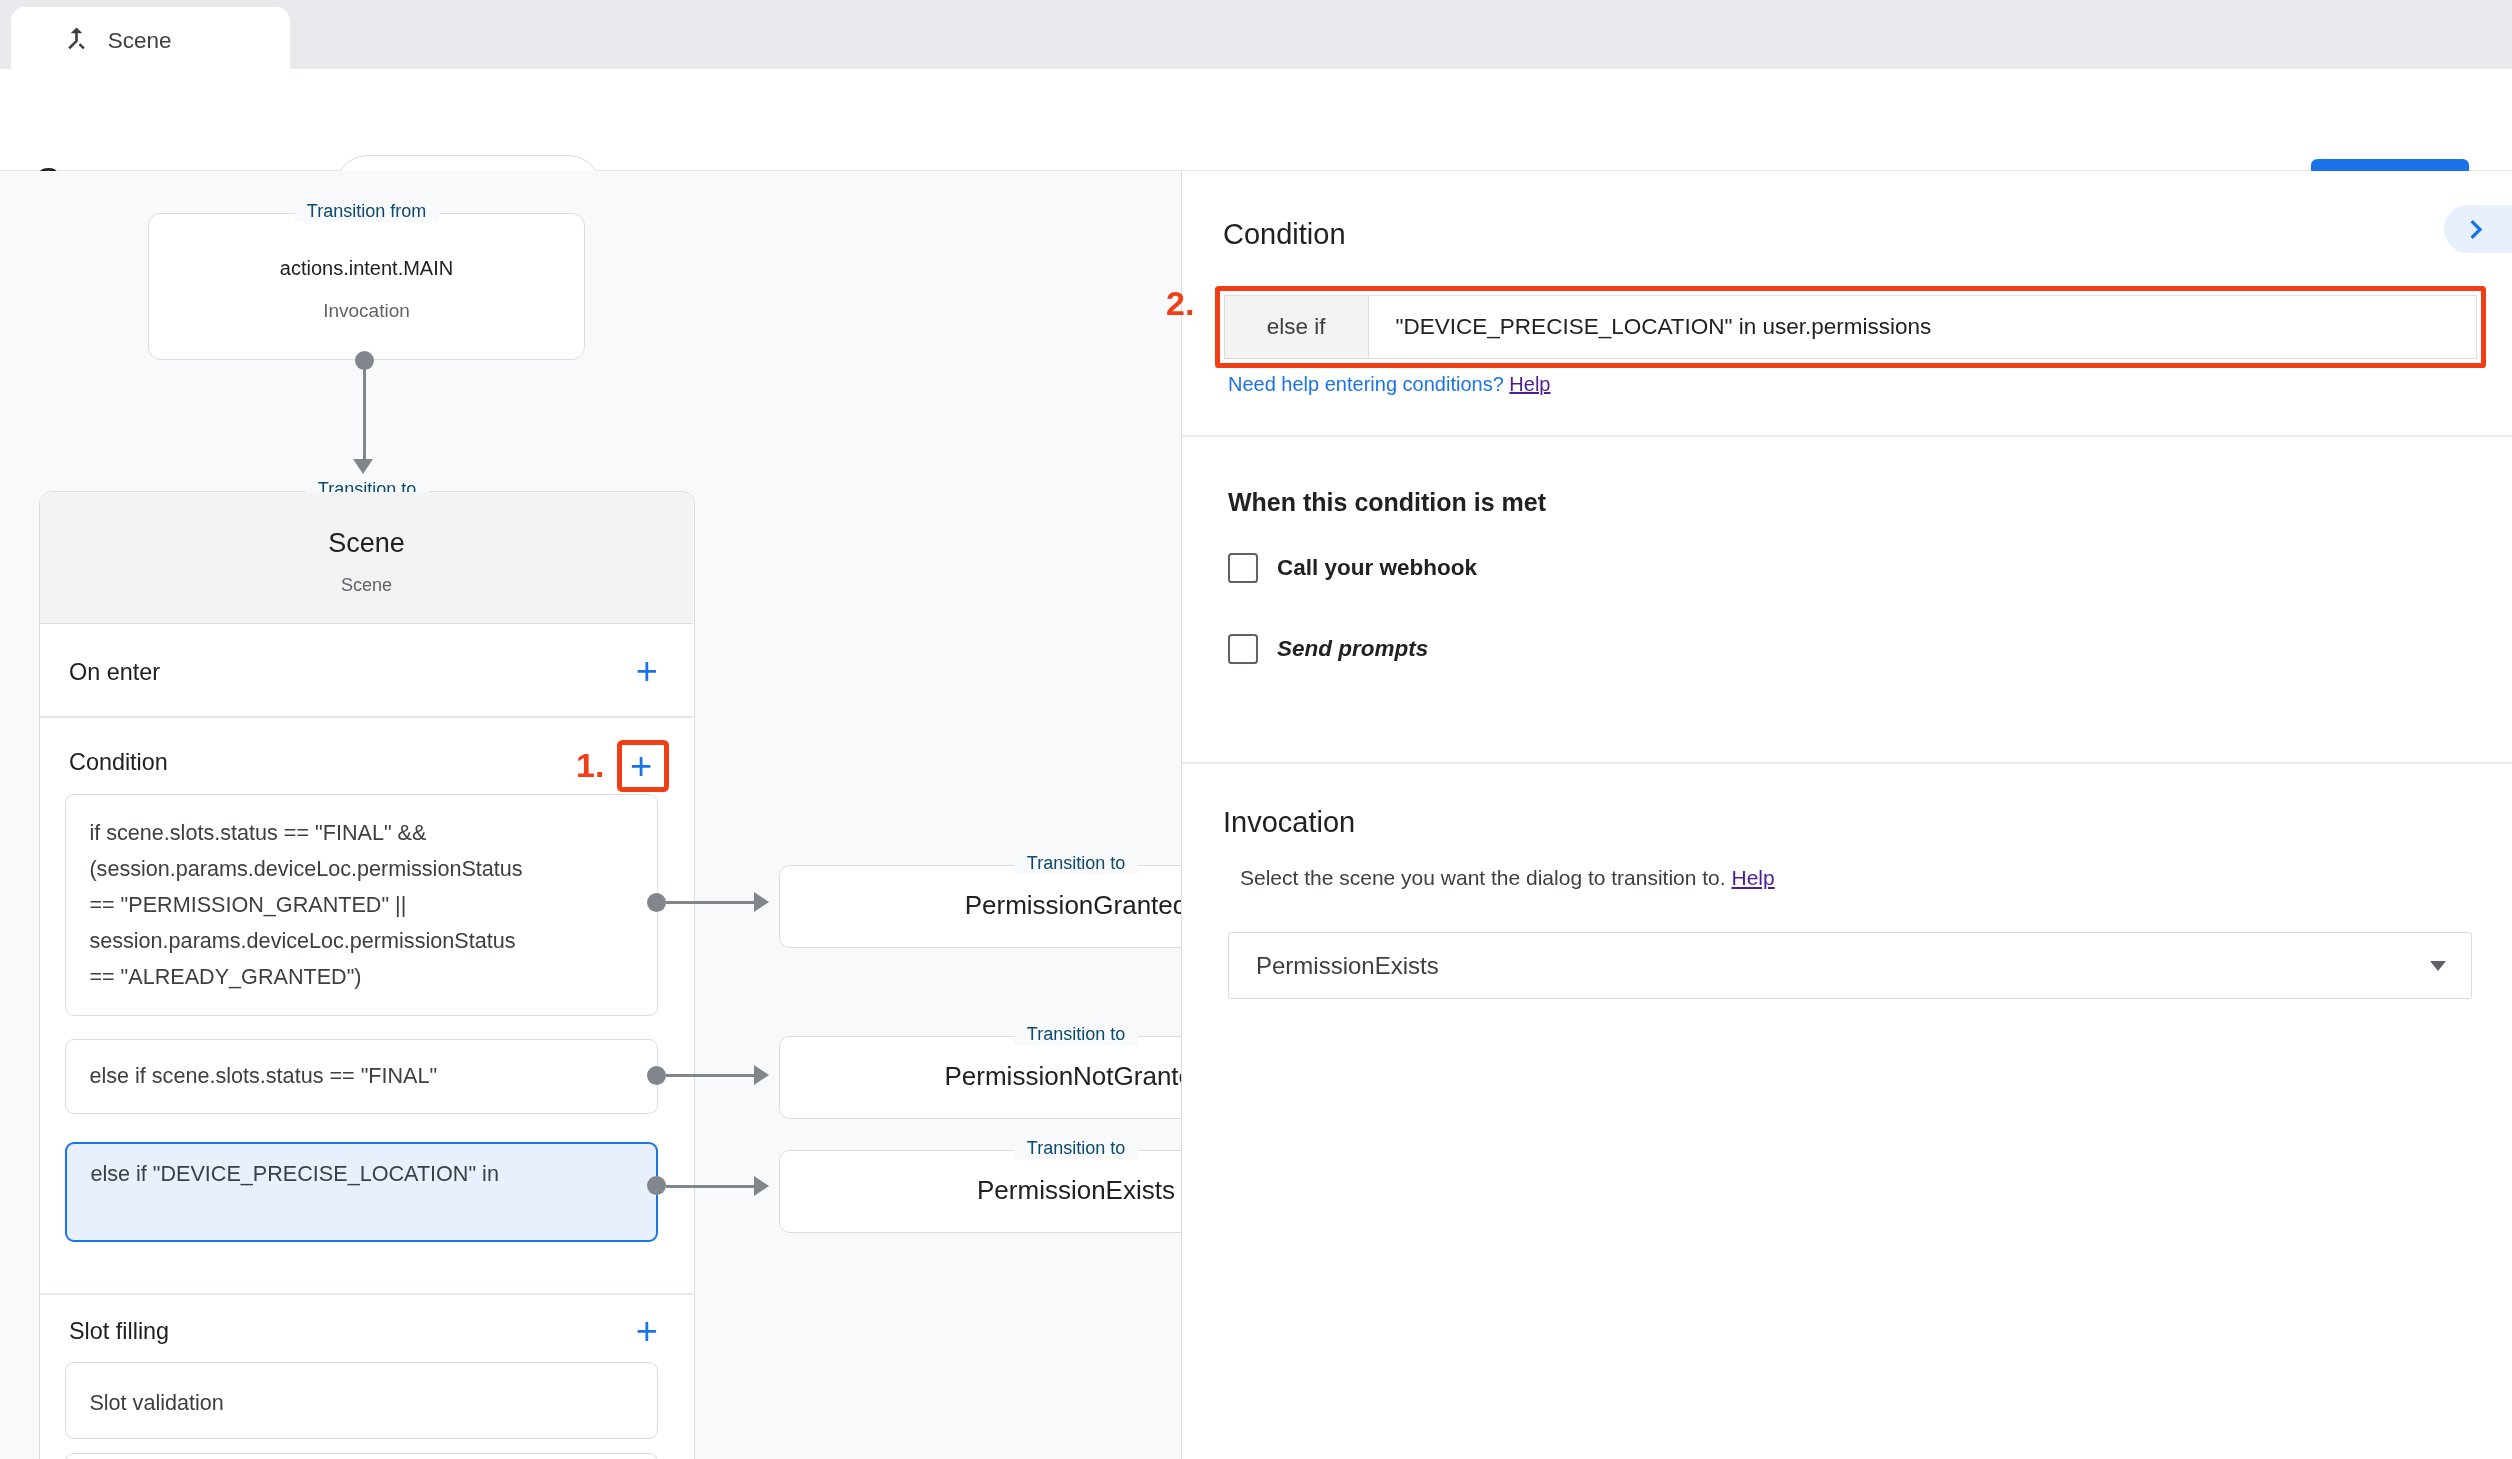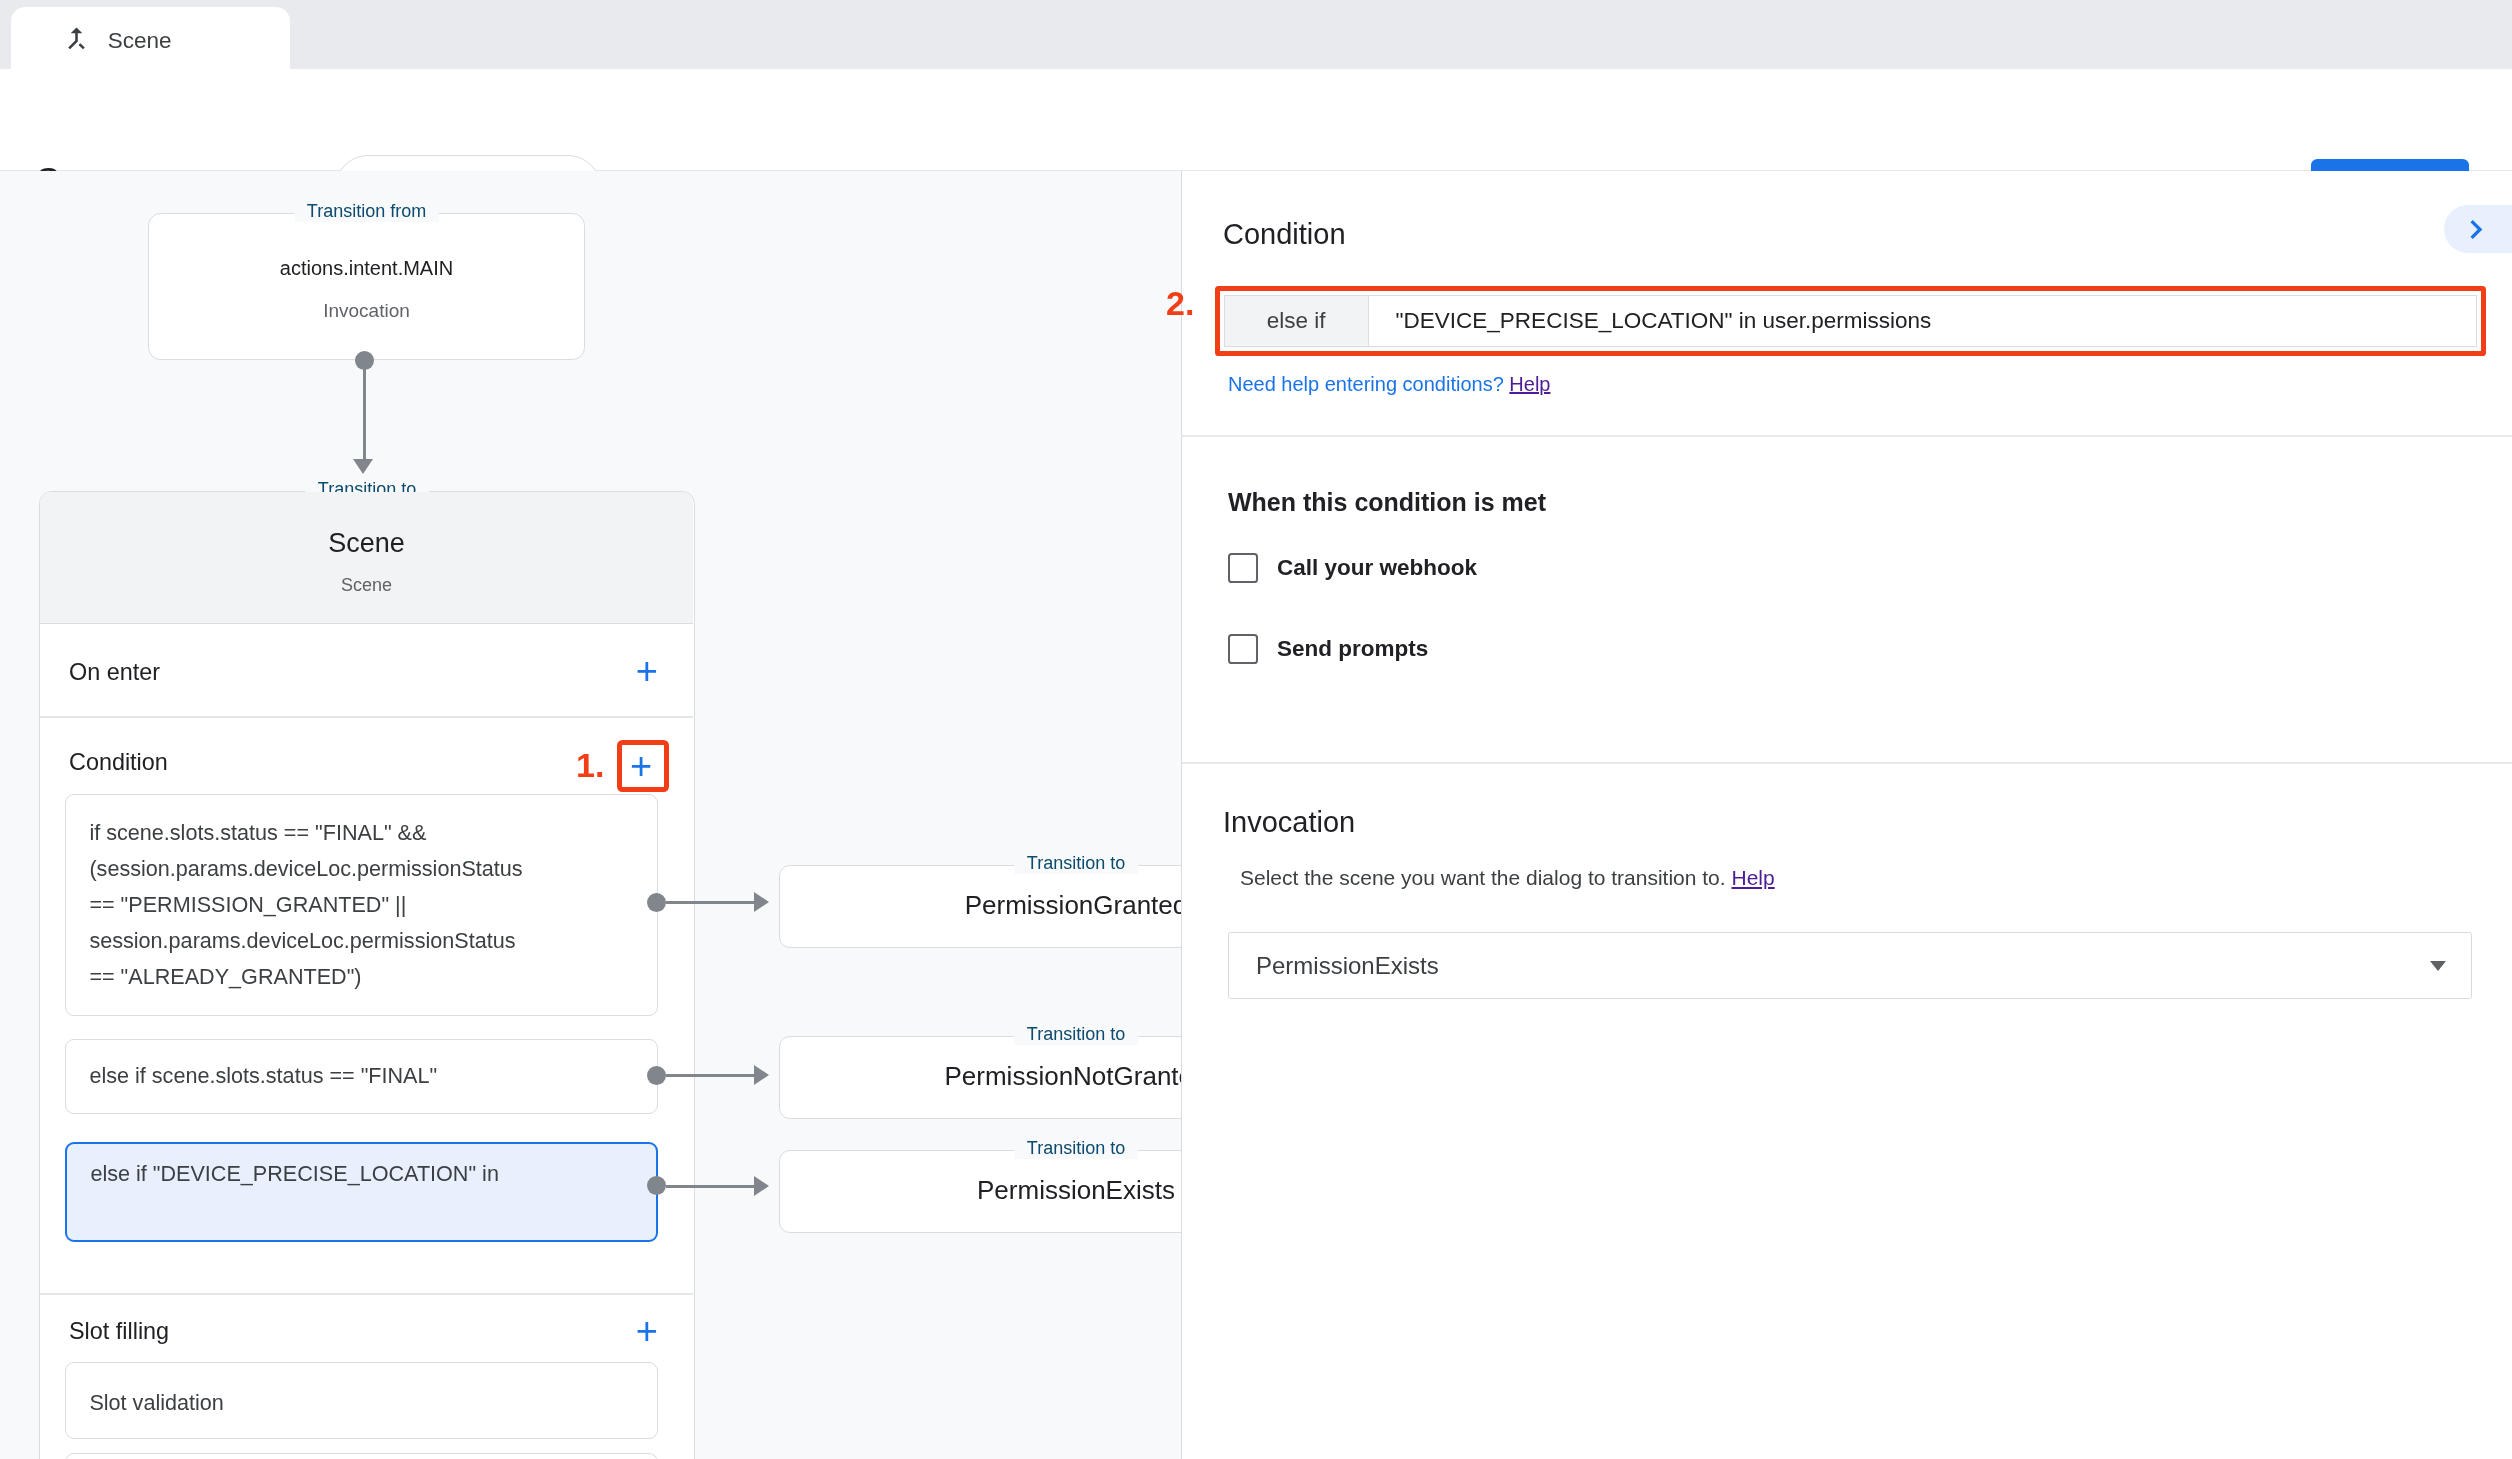--- a/index.html
+++ b/index.html
@@ -61,21 +61,21 @@
 
   .tbox { position:absolute; left:779px; width:594px; height:83px; background:#fff;
      border:1.8px solid #dadce0; border-radius:10.8px; }
   .tbox .tname { position:absolute; width:100%; text-align:center; line-height:79px; font-size:26px; white-space:nowrap; }
 
   
   #panel { left:1181px; top:171px; width:1331px; height:1288px; background:#fff; border-left:1.8px solid #dadce0; z-index:5; }
   #collapse { position:absolute; right:0; top:34px; width:68px; height:48px; background:#e8f0fe;
      border-radius:24px 0 0 24px; cursor:pointer; }
   .pheading { position:absolute; left:41px; font-size:29px; color:#202124; }
-  #redframe { position:absolute; left:33px; top:115px; width:1271px; height:70px;
+  #redframe { position:absolute; left:33px; top:115px; width:1271px; height:82px;
      border:5.4px solid #f23e16; border-radius:3.6px; padding:3.6px; }
   #condfield { display:flex; width:100%; height:100%; border:1.8px solid #dadce0; background:#fff; }
   #chip { width:144px; background:#f1f3f4; border-right:1.8px solid #dadce0; display:flex;
      align-items:center; justify-content:center; font-size:22.5px; color:#3c4043; }
   #condinput { flex:1; border:none; outline:none; padding-left:27px; font-size:22.5px;
      color:#202124; font-family:"Liberation Sans", sans-serif; background:#fff; }
   #ann2 { position:absolute; left:-16px; top:113px; }
   #helpline { position:absolute; left:46px; top:202px; font-size:20px; color:#1a73e8; }
   #helpline a, .bluelink { color:#4c1d95; text-decoration:underline; cursor:pointer; }
   .pdivider { position:absolute; left:0; width:1331px; height:1.8px; background:#e8eaed; }
@@ -221,21 +221,21 @@
       <span>Need help entering conditions?</span>
       <span class="bluelink">Help</span>
     </div>
 
     <div class="pdivider" style="top:264px;"></div>
 
     <div id="whenhead">When this condition is met</div>
     <div class="cbx" style="top:382px;"></div>
     <div class="cblabel" style="top:382px;">Call your webhook</div>
     <div class="cbx" style="top:463px;"></div>
-    <div class="cblabel" style="top:463px;">Send prompts</div>
+    <div class="cblabel" style="top:463px;font-style:italic;">Send prompts</div>
 
     <div class="pdivider" style="top:591px;"></div>
 
     <div class="pheading" style="top:635px;">Invocation</div>
     <div id="tdesc">
       <span>Select the scene you want the dialog to transition to.</span>
       <span class="bluelink">Help</span>
     </div>
     <div id="dropdown">
       <span class="val">PermissionExists</span>

